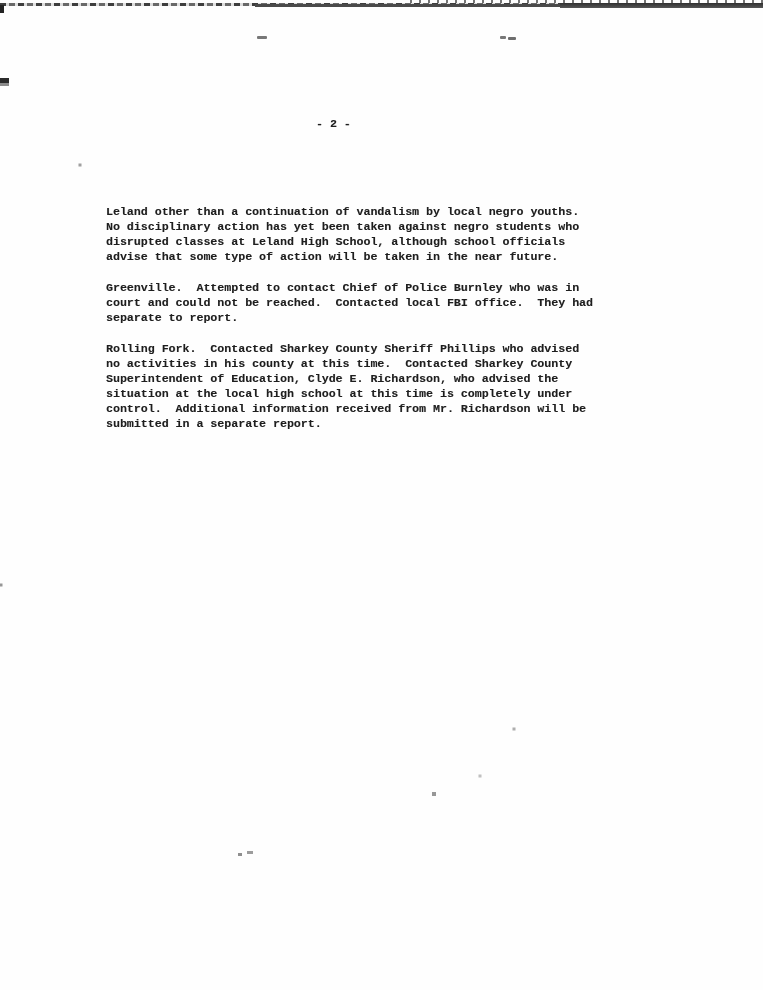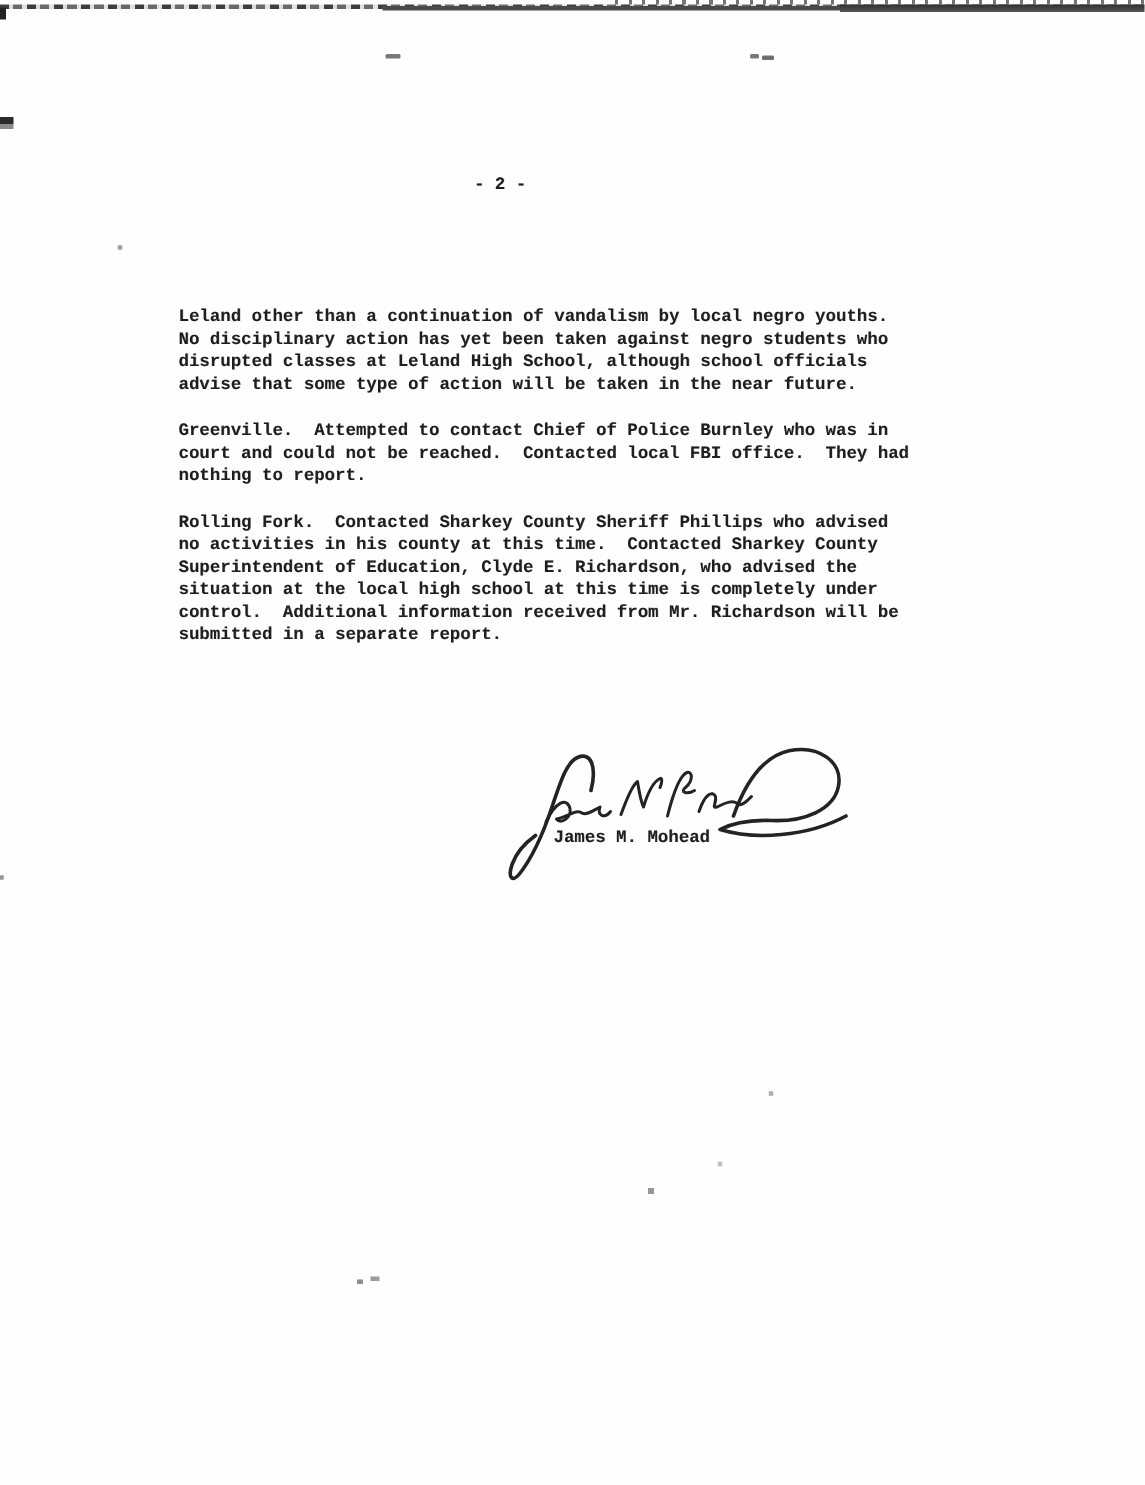--- a/index.html
+++ b/index.html
@@ -55,21 +55,21 @@
   .smudge-a { position:absolute; left:238px; top:853px; width:4px; height:3px; background:#8f8f8f; }
   .smudge-b { position:absolute; left:247px; top:851px; width:6px; height:3px; background:#9c9c9c; }
 
   
   .tw {
     color:#1e1e1e; font-weight:bold; font-size:11.6px; line-height:15px;
     letter-spacing:0; text-shadow:0.3px 0.3px 0 rgba(30,30,30,.35);
   }
   .page-number { position:absolute; left:316px; top:116px; }
   .body-text { position:absolute; left:106px; top:204px; width:560px; }
-  .body-text p { white-space:pre; margin:0 0 16px 13px; }
+  .body-text p { white-space:pre; margin:0 0 16px 0; }
 
   
   .signature-block { position:absolute; left:337px; top:494px; width:232px; height:96px; }
   .signature-block svg { position:absolute; left:0; top:0; }
   .typed-name { position:absolute; left:32px; top:57px; white-space:pre; }
 </style>
 </head>
 <body>
 
 <div class="page">
@@ -89,42 +89,23 @@
 
   <div class="tw page-number">- 2 -</div>
 
   <div class="body-text tw">
     <p>Leland other than a continuation of vandalism by local negro youths.
 No disciplinary action has yet been taken against negro students who
 disrupted classes at Leland High School, although school officials
 advise that some type of action will be taken in the near future.</p>
     <p>Greenville.  Attempted to contact Chief of Police Burnley who was in
 court and could not be reached.  Contacted local FBI office.  They had
-nothing to report.</p>
+separate to report.</p>
     <p>Rolling Fork.  Contacted Sharkey County Sheriff Phillips who advised
 no activities in his county at this time.  Contacted Sharkey County
 Superintendent of Education, Clyde E. Richardson, who advised the
 situation at the local high school at this time is completely under
 control.  Additional information received from Mr. Richardson will be
 submitted in a separate report.</p>
   </div>
 
-  <div class="signature-block">
-    <svg width="232" height="96" viewBox="0 0 232 96" aria-hidden="true">
-      <g fill="none" stroke="#232323" stroke-linecap="round" stroke-linejoin="round">
-
-        <path stroke-width="2.4" d="M57,33 C61,17 57,7 48,11 C41,14 37,26 31,44 C25,62 17,79 9,89 C4,95 1.5,90 4.5,82 C7,75 13,68 20,63"></path>
-
-        <path stroke-width="2" d="M27,54 C33,41 41,37 43,45 C44,51 37,56 34,52 C41,51 47,45 51,48 C54,50 59,46 63,44 C61,50 66,52 70,47"></path>
-
-        <path stroke-width="2" d="M77,49 C81,38 85,29 88,27 C89,33 90,40 92,44 C95,34 99,27 103,25 C105,24 104,29 103,31"></path>
-
-        <path stroke-width="2" d="M108,50 C112,34 116,23 121,21 C125,20 125,27 120,31 C116,34 121,36 126,33"></path>
-
-        <path stroke-width="2" d="M129,47 C133,35 138,33 140,37 C141,41 137,45 141,44 C147,41 152,39 155,42 C157,44 161,40 164,37"></path>
-
-        <path stroke-width="2.4" d="M152,50 C158,33 169,11 189,6.5 C209,2.5 225,14 222,30 C219,46 199,54 177,53 C161,52.5 149,56 143,59 C166,66 201,64 227,50"></path>
-      </g>
-    </svg>
-    <div class="tw typed-name">James M. Mohead</div>
-  </div>
 
 </div>
 
 </body></html>

